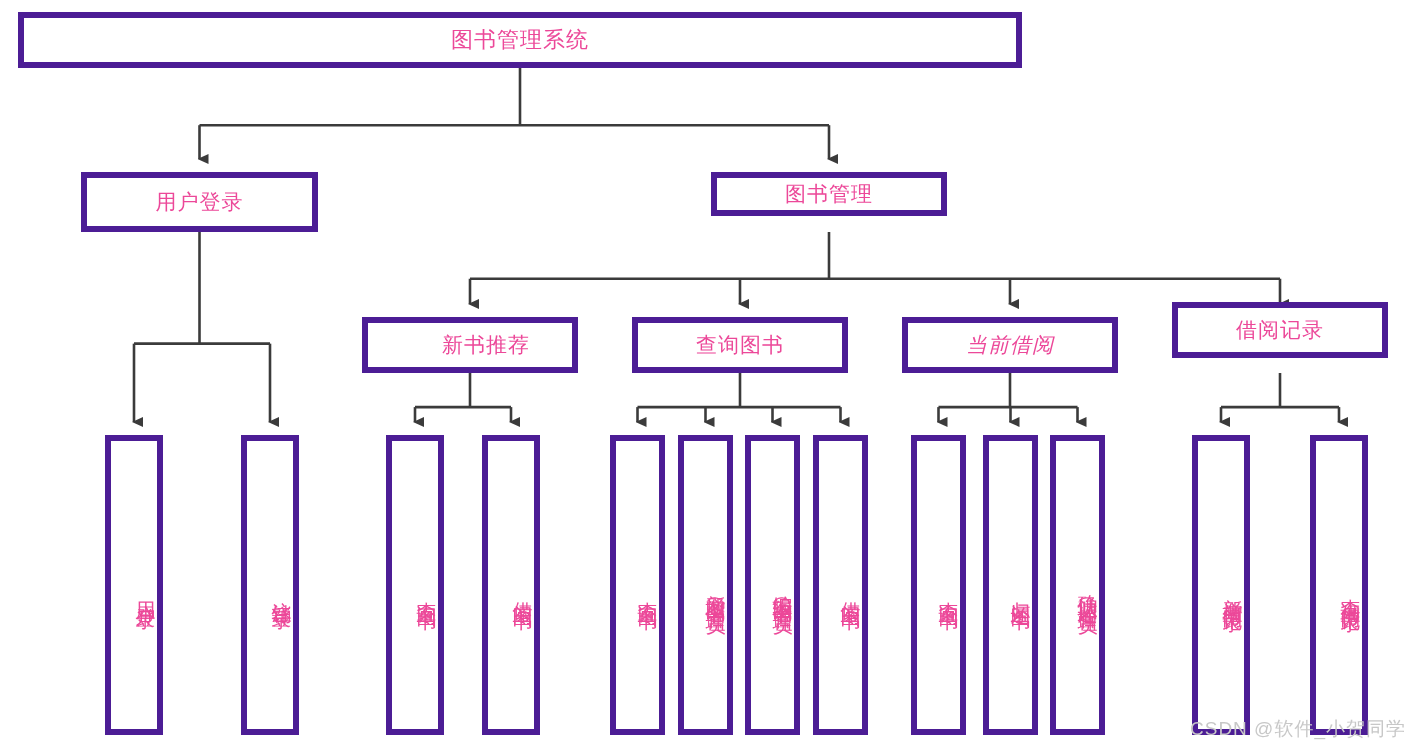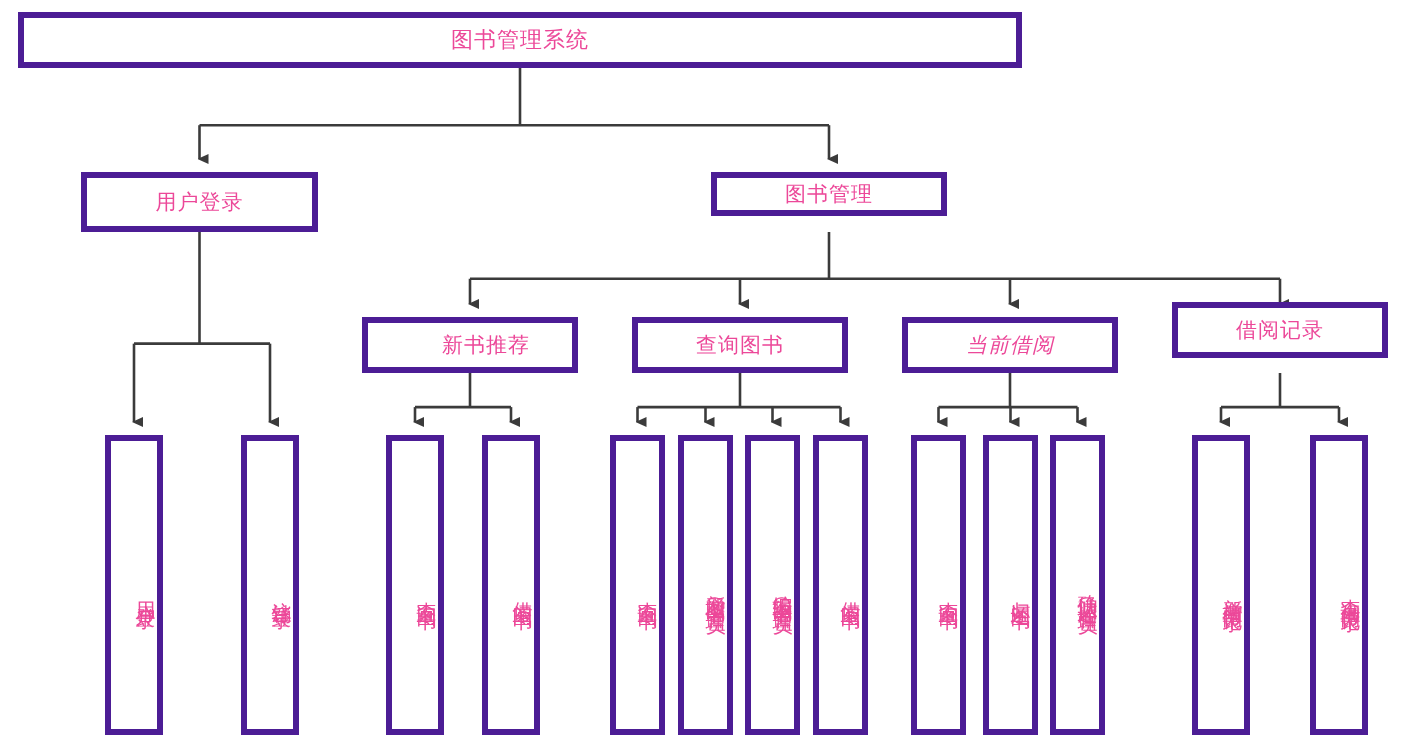--- a/index.html
+++ b/index.html
@@ -170,13 +170,14 @@
         <span class="lbl">确认归还（管理员）</span>
       </div>
       <div class="node v" style="left: 1192px; top: 435px; width: 58px; height: 300px;">
         <span class="lbl">新增借阅记录</span>
       </div>
       <div class="node v" style="left: 1310px; top: 435px; width: 58px; height: 300px;">
         <span class="lbl">查询借阅记录</span>
       </div>
     </div>
 
+  <div class="watermark" style="left: 1190px; top: 716px;">CSDN @软件_小贺同学</div>
 </div>
 
 </body></html>

